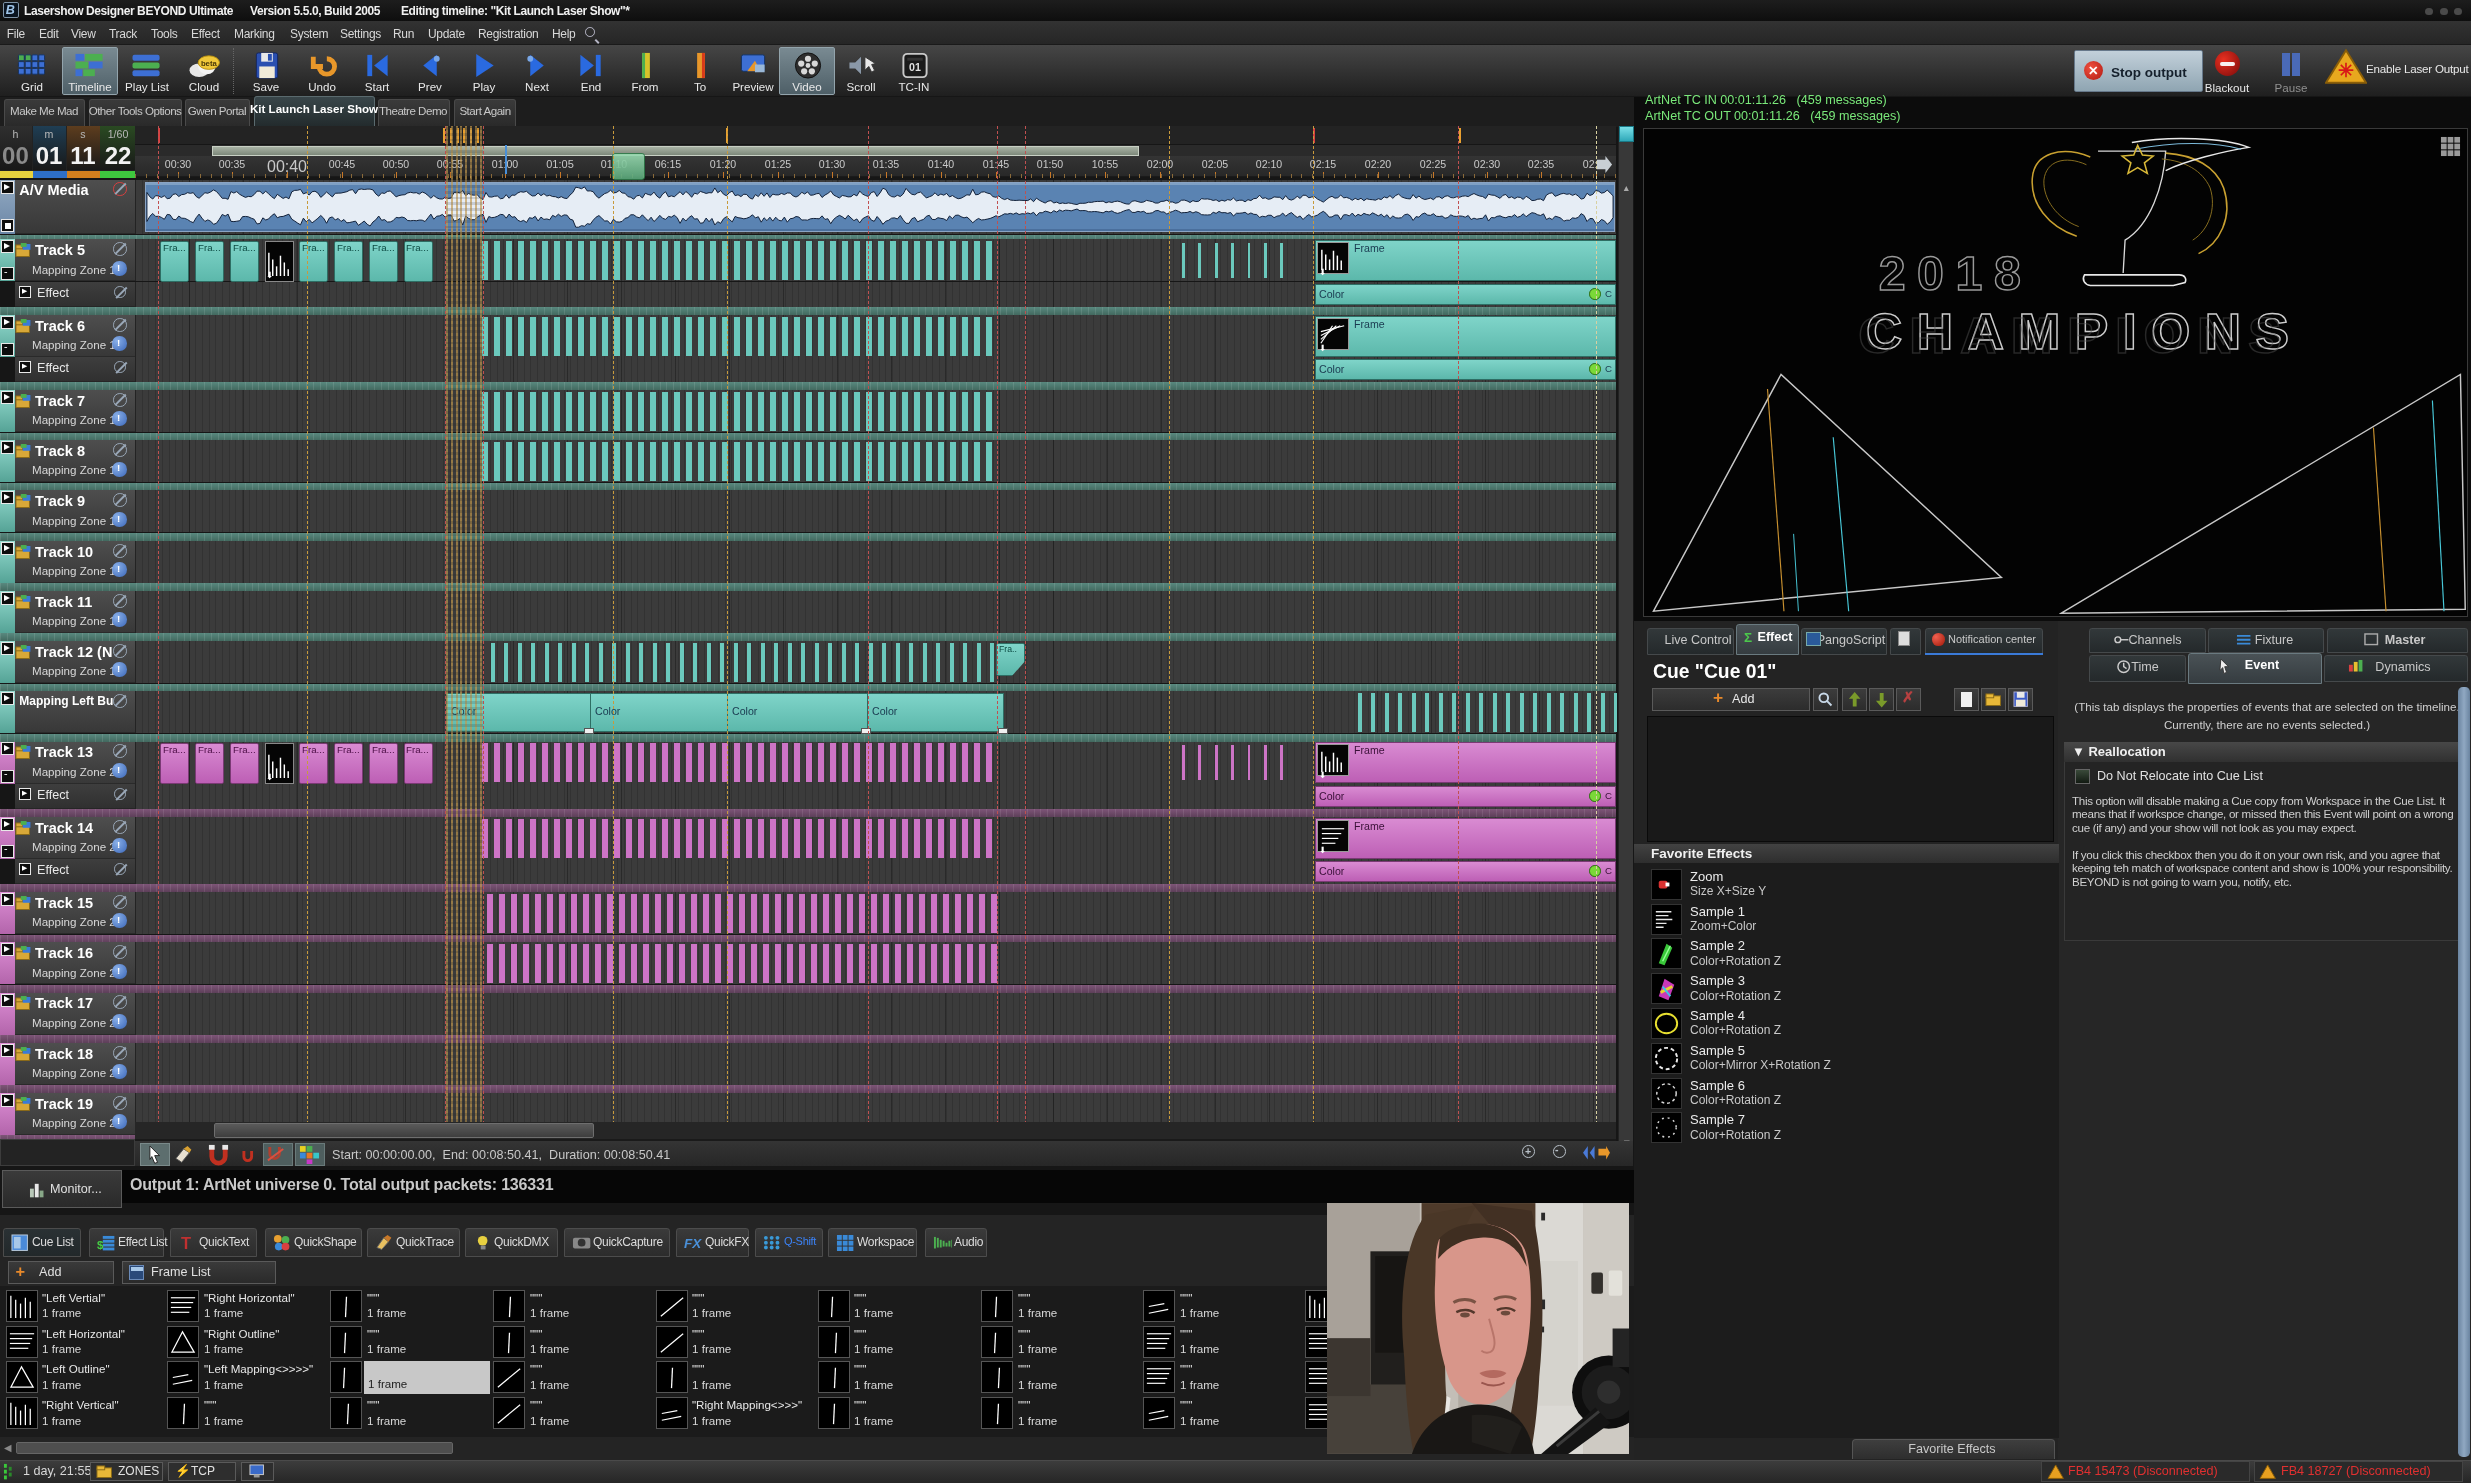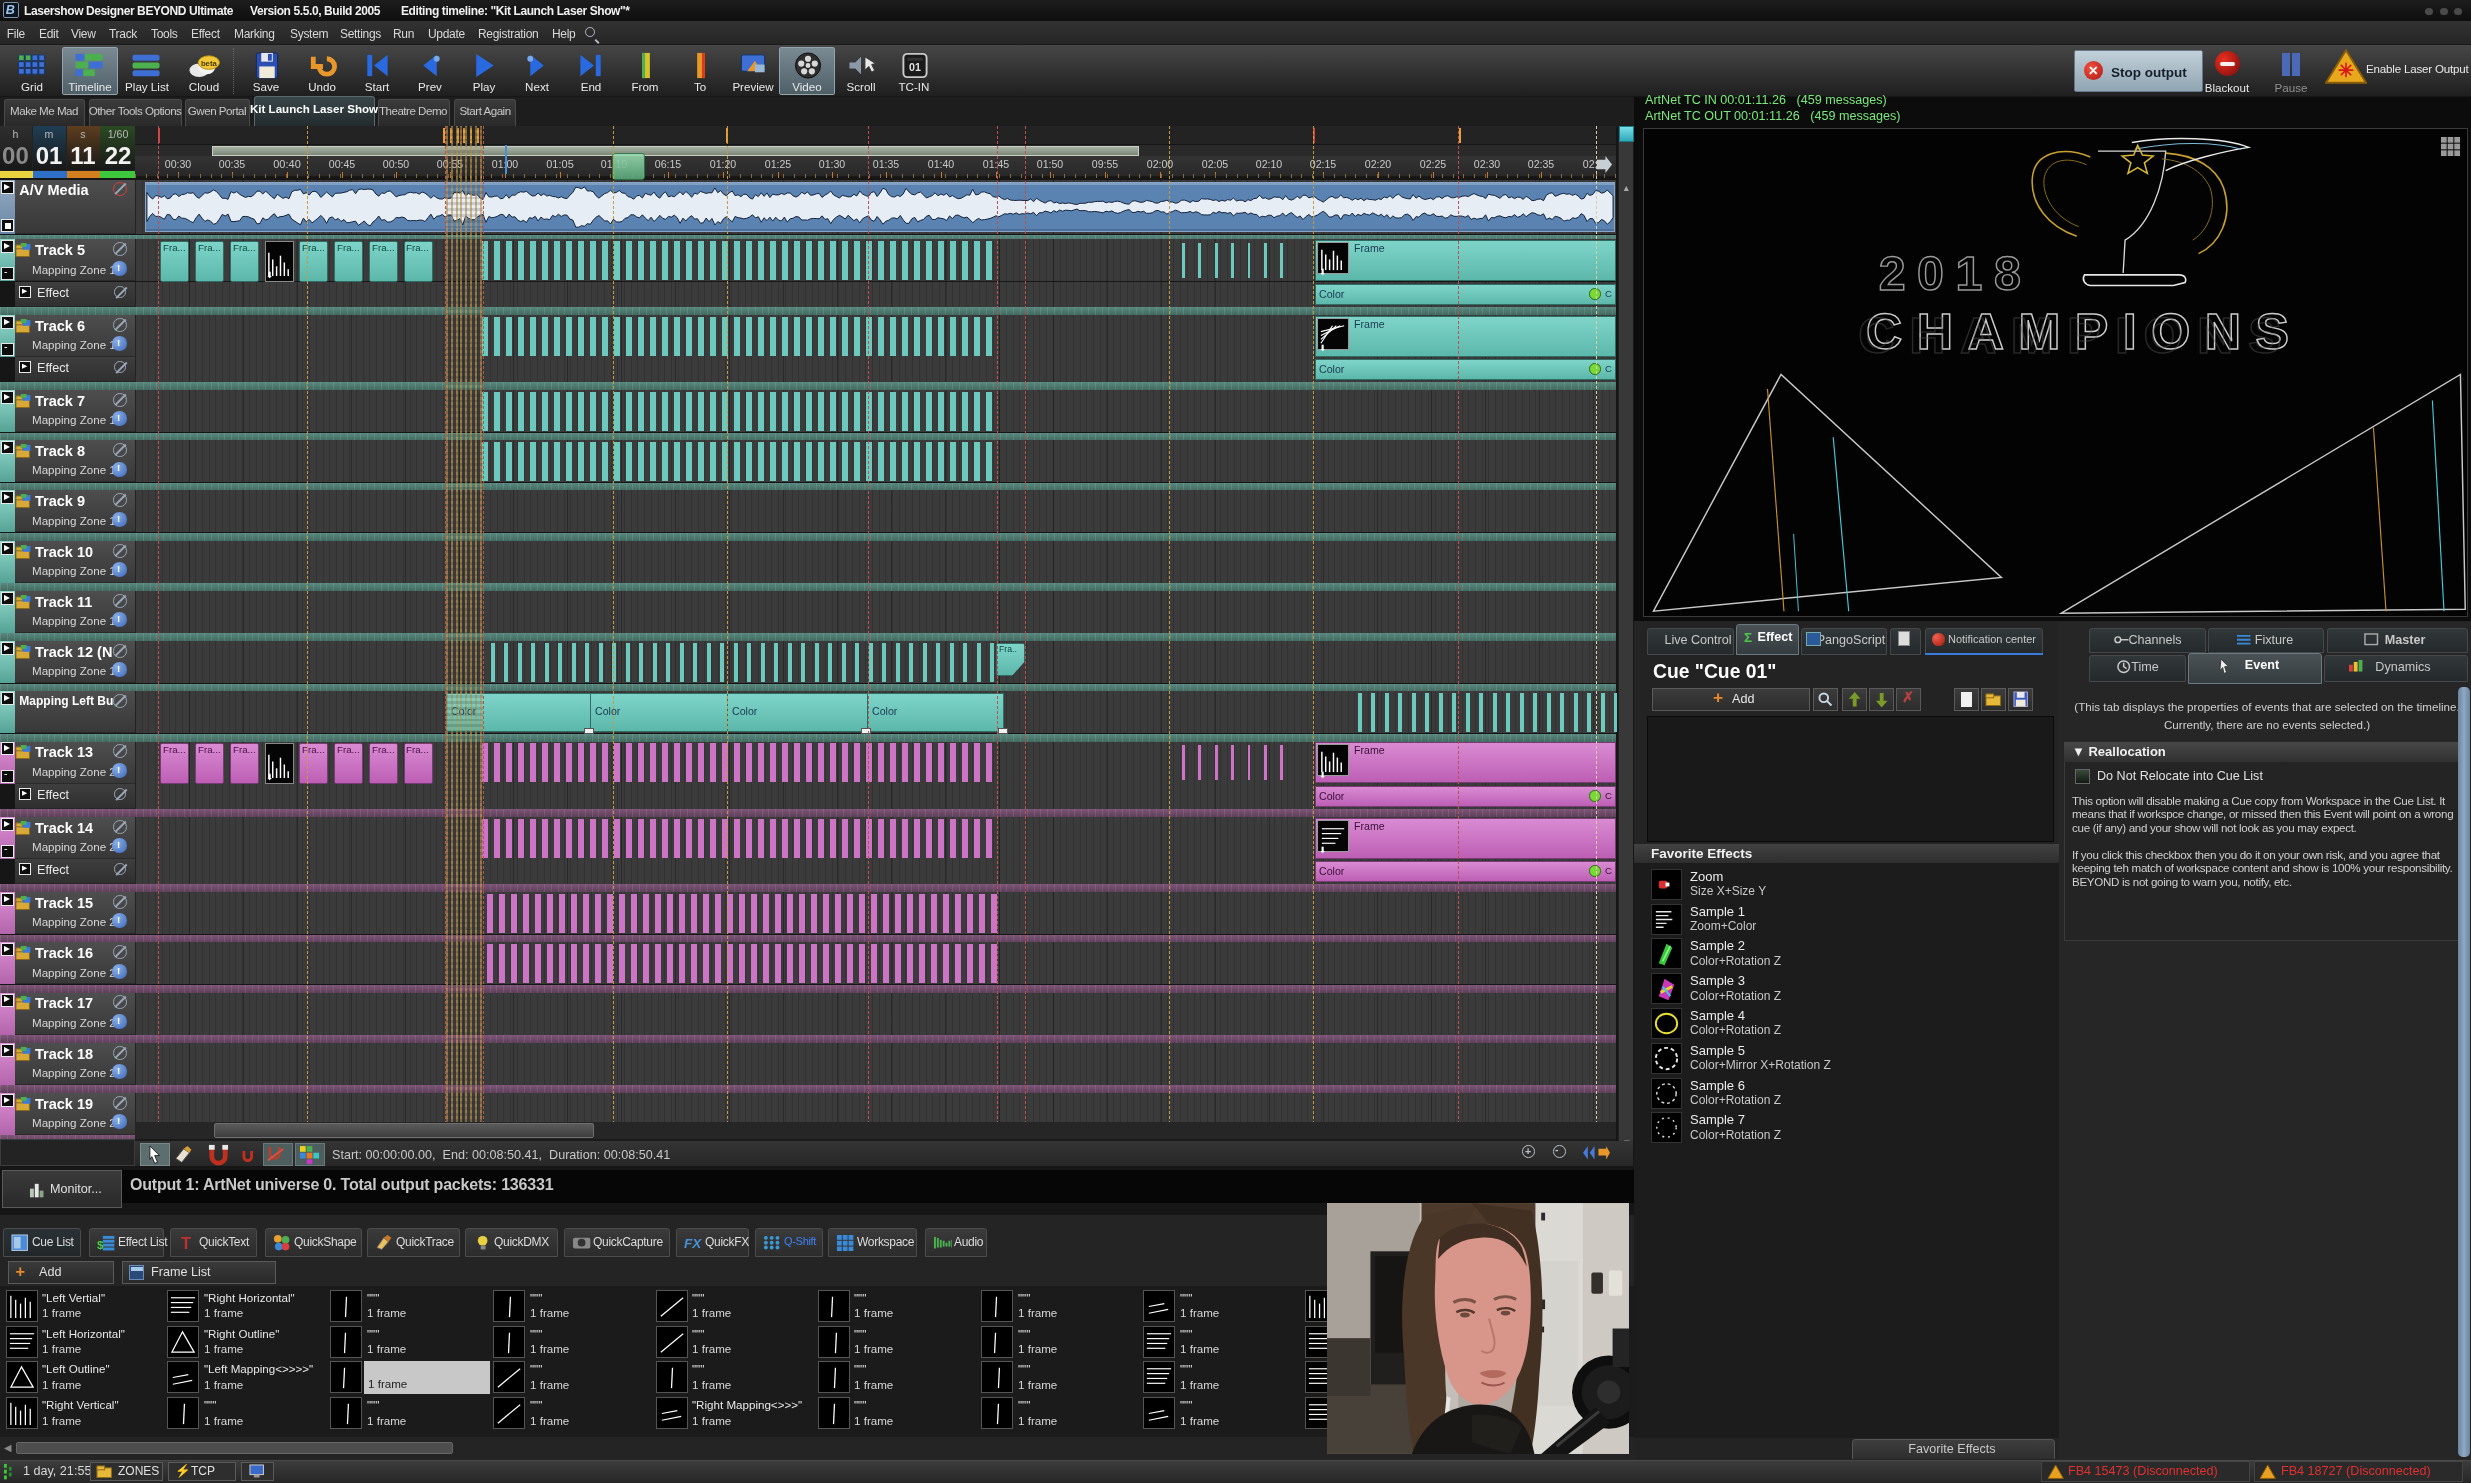--- a/index.html
+++ b/index.html
@@ -250,21 +250,21 @@
 <div class="a" style="left:67px;top:171px;width:34px;height:6.8px;background:#d4801e"></div>
 <div class="a" style="left:100px;top:171px;width:35px;height:6.8px;background:#3ec83e"></div>
 <div class="a" style="left:135px;top:126px;width:1481px;height:18.3px;background:#232323"></div>
 <div class="a" style="left:135px;top:145px;width:1481px;height:11.6px;background:#2a2a2a"></div>
 <div class="a" style="left:212px;top:146px;width:927px;height:9.7px;background:linear-gradient(#a8b2a4,#7d887a);border:1px solid #c8d0c4"></div>
 <div class="a" style="left:135px;top:156px;width:1481px;height:21px;background:linear-gradient(#343434,#282828);border-bottom:1px solid #1a1a1a"></div>
 <div class="tx" style="left:178px;top:158px;transform:translateX(-50%);color:#c8c8c8;font-size:10.6px">00:30</div>
 <div class="a" style="left:178px;top:172px;width:1px;height:5.8px;background:#c87828"></div>
 <div class="tx" style="left:232px;top:158px;transform:translateX(-50%);color:#c8c8c8;font-size:10.6px">00:35</div>
 <div class="a" style="left:232px;top:172px;width:1px;height:5.8px;background:#c87828"></div>
-<div class="tx" style="left:287px;top:158px;transform:translateX(-50%);color:#c8c8c8;font-size:11px">00:40</div>
+<div class="tx" style="left:287px;top:158px;transform:translateX(-50%);color:#c8c8c8;font-size:16px">00:40</div>
 <div class="a" style="left:287px;top:172px;width:1px;height:5.8px;background:#c87828"></div>
 <div class="tx" style="left:342px;top:158px;transform:translateX(-50%);color:#c8c8c8;font-size:10.6px">00:45</div>
 <div class="a" style="left:342px;top:172px;width:1px;height:5.8px;background:#c87828"></div>
 <div class="tx" style="left:396px;top:158px;transform:translateX(-50%);color:#c8c8c8;font-size:10.6px">00:50</div>
 <div class="a" style="left:396px;top:172px;width:1px;height:5.8px;background:#c87828"></div>
 <div class="tx" style="left:450px;top:158px;transform:translateX(-50%);color:#c8c8c8;font-size:10.6px">00:55</div>
 <div class="a" style="left:450px;top:172px;width:1px;height:5.8px;background:#c87828"></div>
 <div class="tx" style="left:505px;top:158px;transform:translateX(-50%);color:#c8c8c8;font-size:10.6px">01:00</div>
 <div class="a" style="left:505px;top:172px;width:1px;height:5.8px;background:#c87828"></div>
 <div class="tx" style="left:560px;top:158px;transform:translateX(-50%);color:#c8c8c8;font-size:11px">01:05</div>
@@ -280,21 +280,21 @@
 <div class="tx" style="left:832px;top:158px;transform:translateX(-50%);color:#c8c8c8;font-size:10.6px">01:30</div>
 <div class="a" style="left:832px;top:172px;width:1px;height:5.8px;background:#c87828"></div>
 <div class="tx" style="left:886px;top:158px;transform:translateX(-50%);color:#c8c8c8;font-size:10.6px">01:35</div>
 <div class="a" style="left:886px;top:172px;width:1px;height:5.8px;background:#c87828"></div>
 <div class="tx" style="left:941px;top:158px;transform:translateX(-50%);color:#c8c8c8;font-size:10.6px">01:40</div>
 <div class="a" style="left:941px;top:172px;width:1px;height:5.8px;background:#c87828"></div>
 <div class="tx" style="left:996px;top:158px;transform:translateX(-50%);color:#c8c8c8;font-size:10.6px">01:45</div>
 <div class="a" style="left:996px;top:172px;width:1px;height:5.8px;background:#c87828"></div>
 <div class="tx" style="left:1050px;top:158px;transform:translateX(-50%);color:#c8c8c8;font-size:10.6px">01:50</div>
 <div class="a" style="left:1050px;top:172px;width:1px;height:5.8px;background:#c87828"></div>
-<div class="tx" style="left:1105px;top:158px;transform:translateX(-50%);color:#c8c8c8;font-size:10.6px">09:55</div>
+<div class="tx" style="left:1105px;top:158px;transform:translateX(-50%);color:#c8c8c8;font-size:10.6px">10:55</div>
 <div class="a" style="left:1105px;top:172px;width:1px;height:5.8px;background:#c87828"></div>
 <div class="tx" style="left:1160px;top:158px;transform:translateX(-50%);color:#c8c8c8;font-size:10.6px">02:00</div>
 <div class="a" style="left:1160px;top:172px;width:1px;height:5.8px;background:#c87828"></div>
 <div class="tx" style="left:1215px;top:158px;transform:translateX(-50%);color:#c8c8c8;font-size:10.6px">02:05</div>
 <div class="a" style="left:1215px;top:172px;width:1px;height:5.8px;background:#c87828"></div>
 <div class="tx" style="left:1269px;top:158px;transform:translateX(-50%);color:#c8c8c8;font-size:10.6px">02:10</div>
 <div class="a" style="left:1269px;top:172px;width:1px;height:5.8px;background:#c87828"></div>
 <div class="tx" style="left:1323px;top:158px;transform:translateX(-50%);color:#c8c8c8;font-size:10.6px">02:15</div>
 <div class="a" style="left:1323px;top:172px;width:1px;height:5.8px;background:#c87828"></div>
 <div class="tx" style="left:1378px;top:158px;transform:translateX(-50%);color:#c8c8c8;font-size:10.6px">02:20</div>

